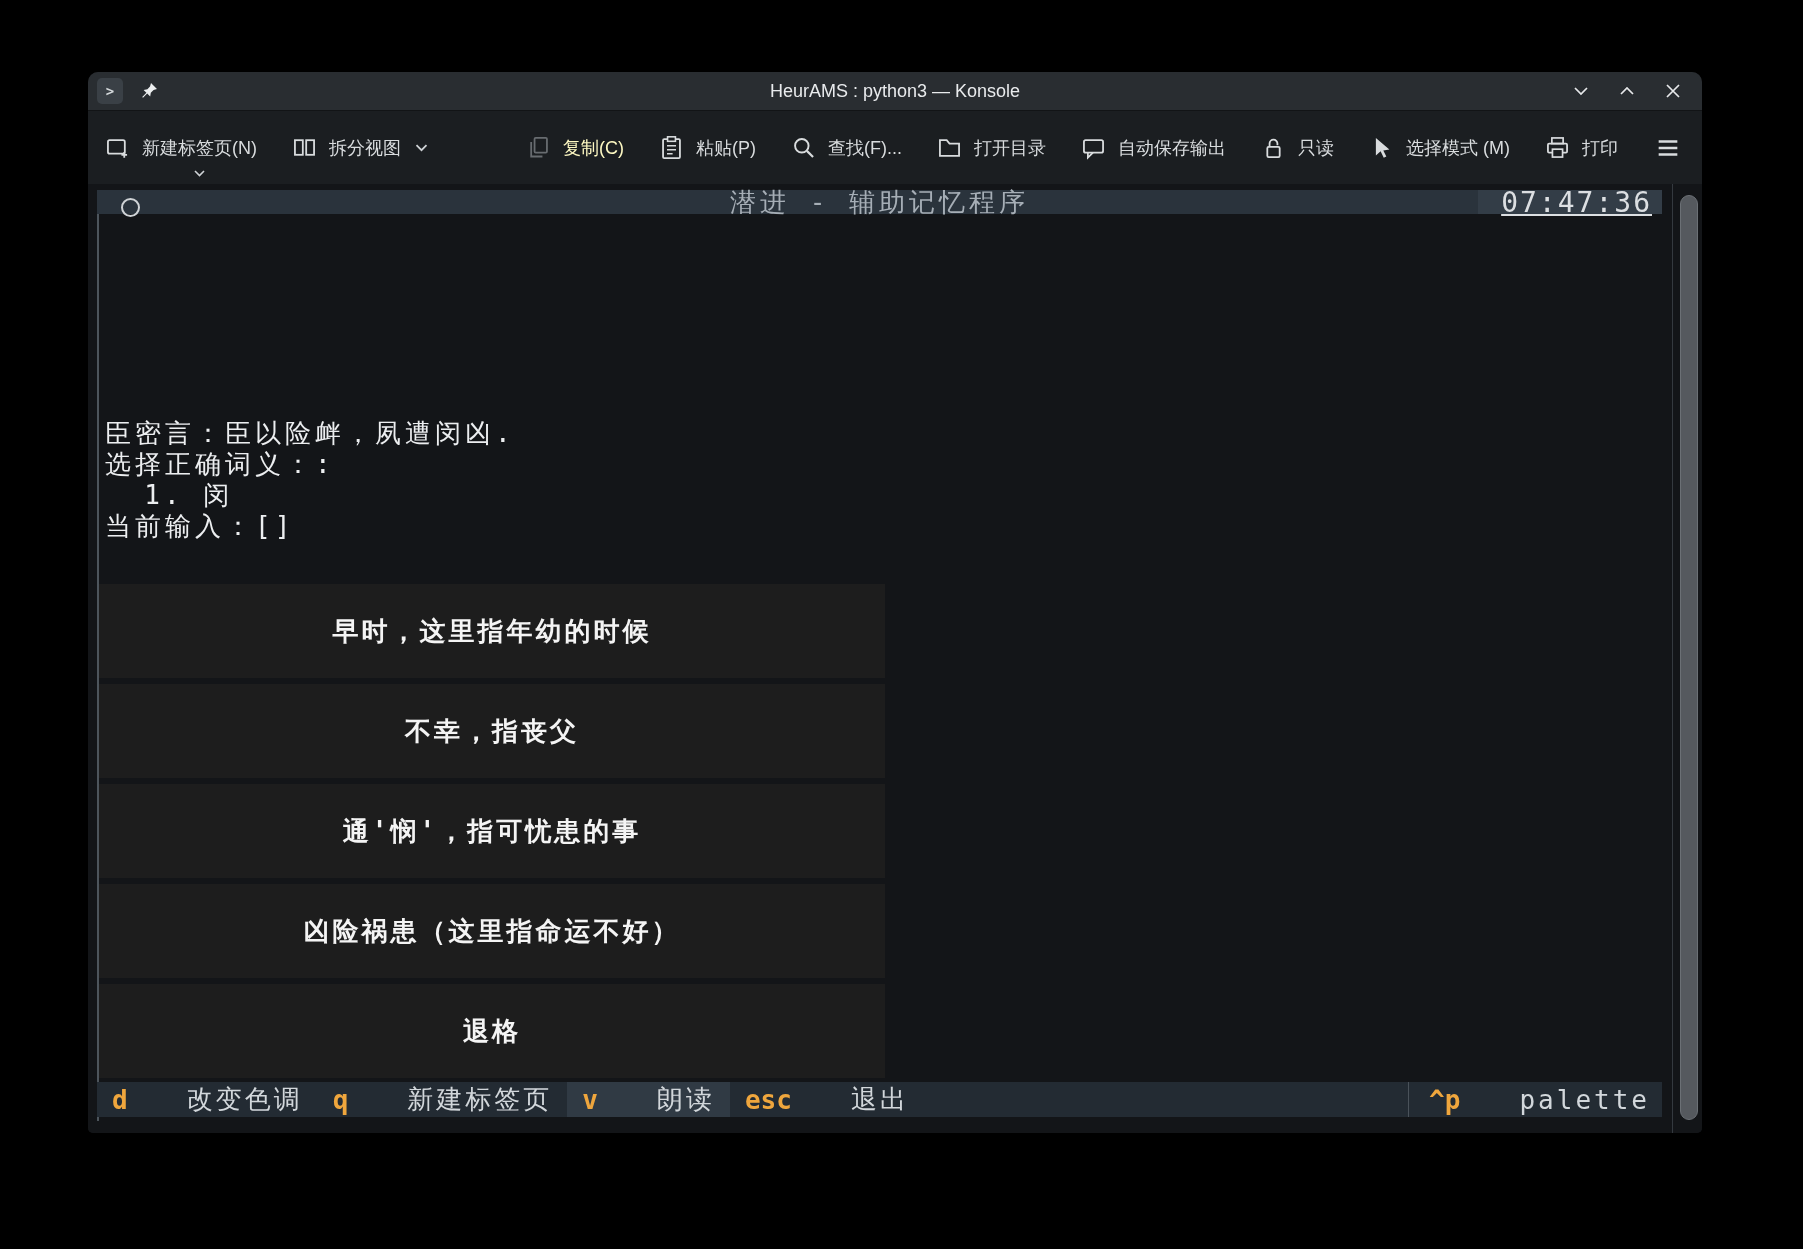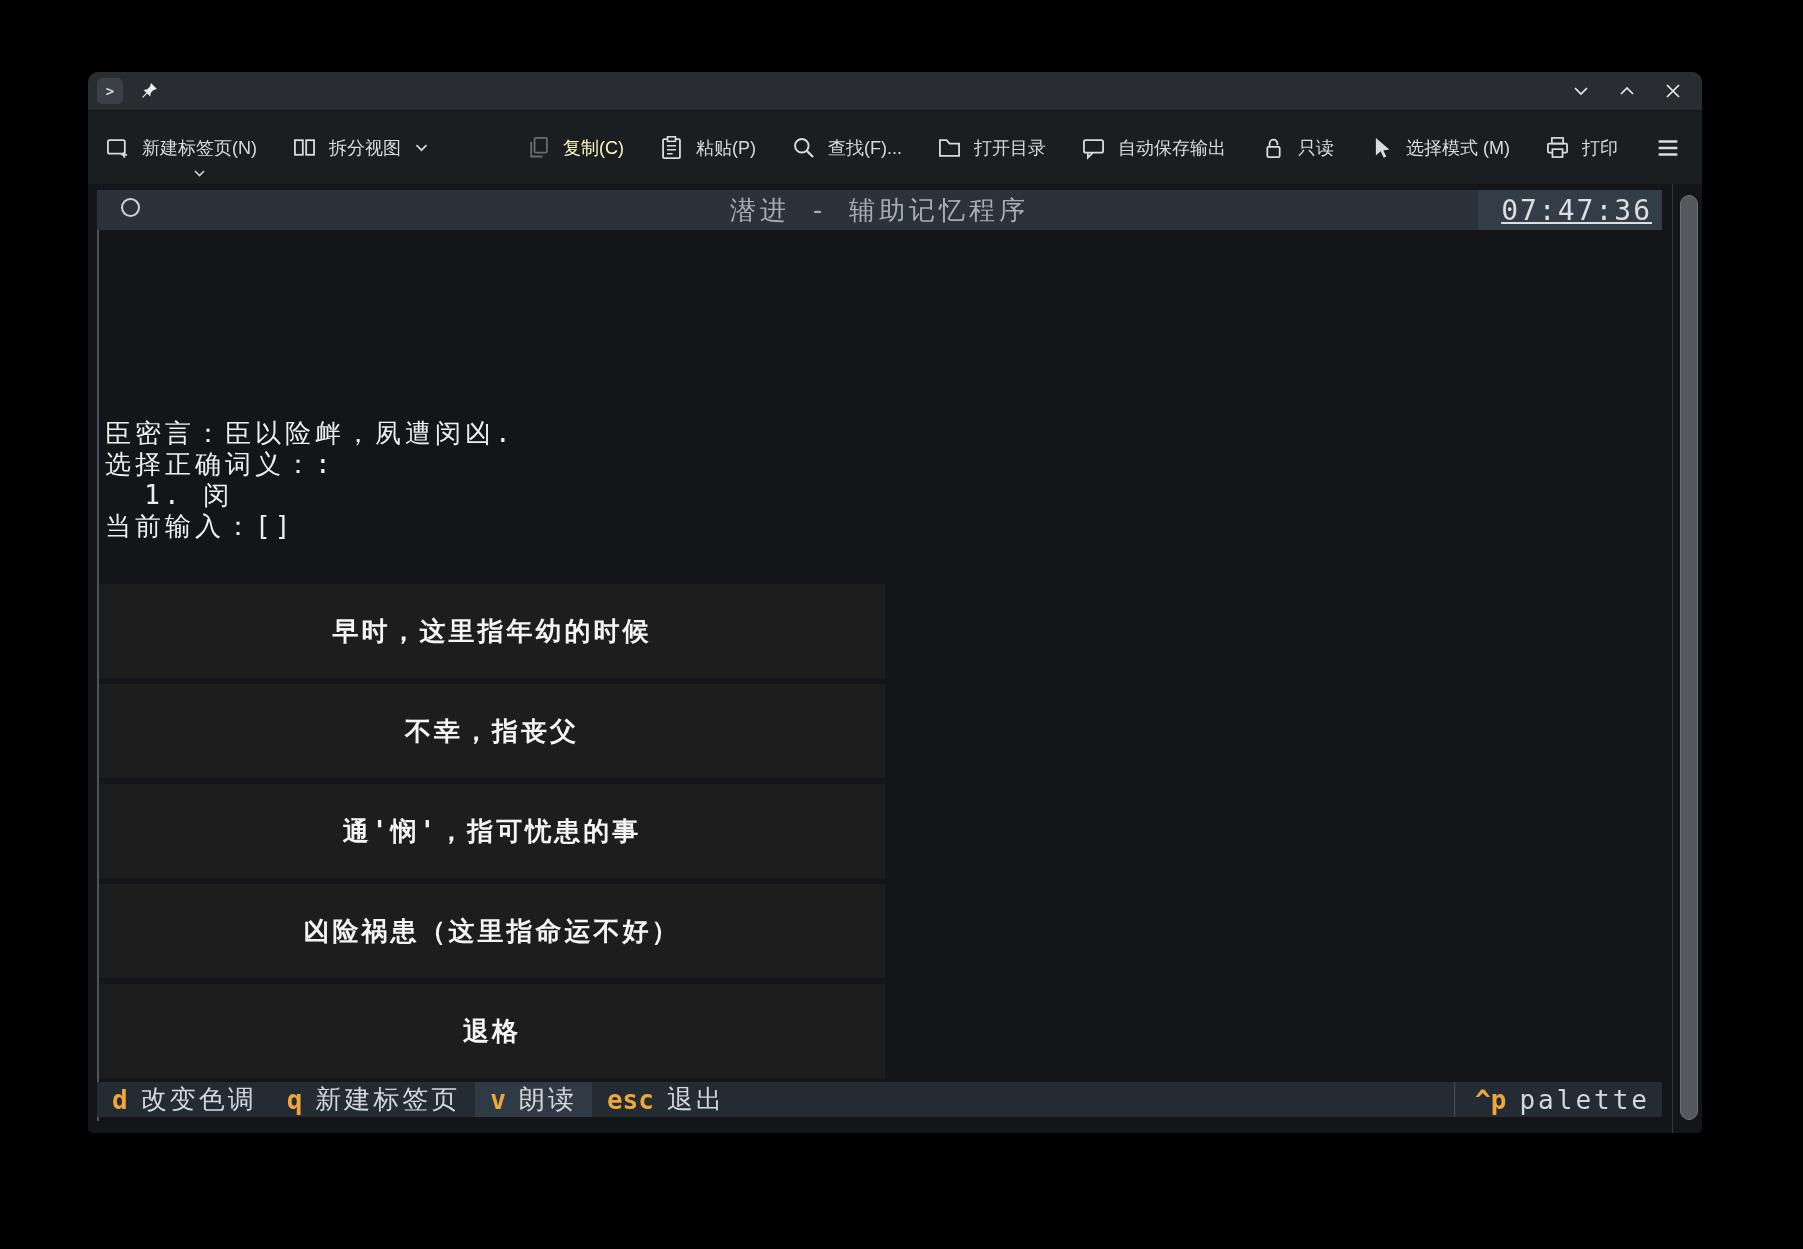--- a/index.html
+++ b/index.html
@@ -26,60 +26,61 @@
   .tb-item.disabled svg *{stroke:#686c70;}
   .gap-before{margin-left:62px;}
   .drop-under{position:absolute;bottom:1px;left:58%;}
   .drop-right{margin-left:2px;}
   .hamburger{margin-left:auto;margin-right:20px;}
   
   .terminal{position:absolute;top:112px;left:0;right:0;bottom:0;background:#131518;
     font-family:"DejaVu Sans Mono",monospace;}
   .term-content{position:absolute;left:9px;top:0;width:1565px;height:100%;}
   .left-line{position:absolute;left:0;top:6px;bottom:12px;width:2px;background:#4d555c;}
-  .tui-header{position:absolute;top:6px;left:0;right:0;height:40px;background:#2a333c;}
+  .tui-header{position:absolute;top:6px;left:0;right:0;height:24px;background:#2a333c;}
   .tui-circle{position:absolute;left:22px;top:6px;}
   .tui-title{position:absolute;left:0;right:0;top:0;height:100%;display:flex;align-items:center;
     justify-content:center;color:#a6aeb6;font-size:26px;letter-spacing:4px;}
   .tui-clock{position:absolute;right:0;top:0;bottom:0;width:184px;background:#333d47;
     color:#dcdfe2;font-size:28px;letter-spacing:2px;display:flex;align-items:center;
     justify-content:flex-end;padding-right:10px;box-sizing:border-box;text-decoration:underline;}
   .tui-lines{position:absolute;top:234px;left:8px;color:#eceef0;font-size:26px;
     letter-spacing:4px;line-height:31px;}
   .tui-lines div{white-space:pre;}
   .options{position:absolute;top:400px;left:2px;width:786px;}
   .option-btn{height:94px;margin-bottom:6px;background:#1d1d1d;display:flex;align-items:center;
     justify-content:center;color:#f4f4f4;font-weight:bold;font-size:26px;letter-spacing:3px;}
   
   .statusbar{position:absolute;left:0;bottom:16px;width:100%;height:35px;background:#232b33;
     display:flex;align-items:stretch;font-size:26px;}
   .hint{display:flex;align-items:center;padding:0 15px;}
   .hint.highlight{background:#303a44;}
   .hint .key{color:#efa63d;font-weight:bold;margin-right:13px;}
-  .hint .label{color:#d2d7db;letter-spacing:3px;}
+  .hint .label{color:#d2d7db;letter-spacing:3px;margin-left:46px;}
   .sb-right{margin-left:auto;display:flex;align-items:center;border-left:1px solid #4a525a;
     padding:0 12px 0 20px;}
   
   .scroll-zone{position:absolute;right:0;top:0;width:40px;height:100%;}
   .scroll-zone::before{content:"";position:absolute;left:10px;top:0;bottom:0;width:1px;background:#34393f;}
   .scroll-thumb{position:absolute;left:18px;top:11px;width:18px;height:925px;background:#55595e;
     border:1px solid #6b7075;border-radius:10px;box-sizing:border-box;}
 </style>
 </head>
 <body>
 
 <div class="window">
 
   <div class="titlebar">
     <div class="app-btn">&gt;</div>
     <div class="pin">
       <svg width="20" height="20" viewBox="0 0 20 20">
         <path d="M12 2 L18 8 L14.6 9 L11.8 11.8 L11.2 15.6 L8.2 12.6 L4 16.8 L3.2 16 L7.4 11.8 L4.6 9 L8.4 8.2 L11 5.4 Z" fill="#eceeef"></path>
       </svg>
     </div>
+    <div class="wtitle">HeurAMS : python3 — Konsole</div>
     <div class="win-controls">
       <div class="win-btn">
         <svg width="22" height="22" viewBox="0 0 22 22">
             <polyline points="5,8 11,14 17,8" fill="none" stroke="#e6e8ea" stroke-width="1.7"></polyline>
           </svg>
       </div>
       <div class="win-btn">
         <svg width="22" height="22" viewBox="0 0 22 22">
             <polyline points="5,14 11,8 17,14" fill="none" stroke="#e6e8ea" stroke-width="1.7"></polyline>
           </svg>

